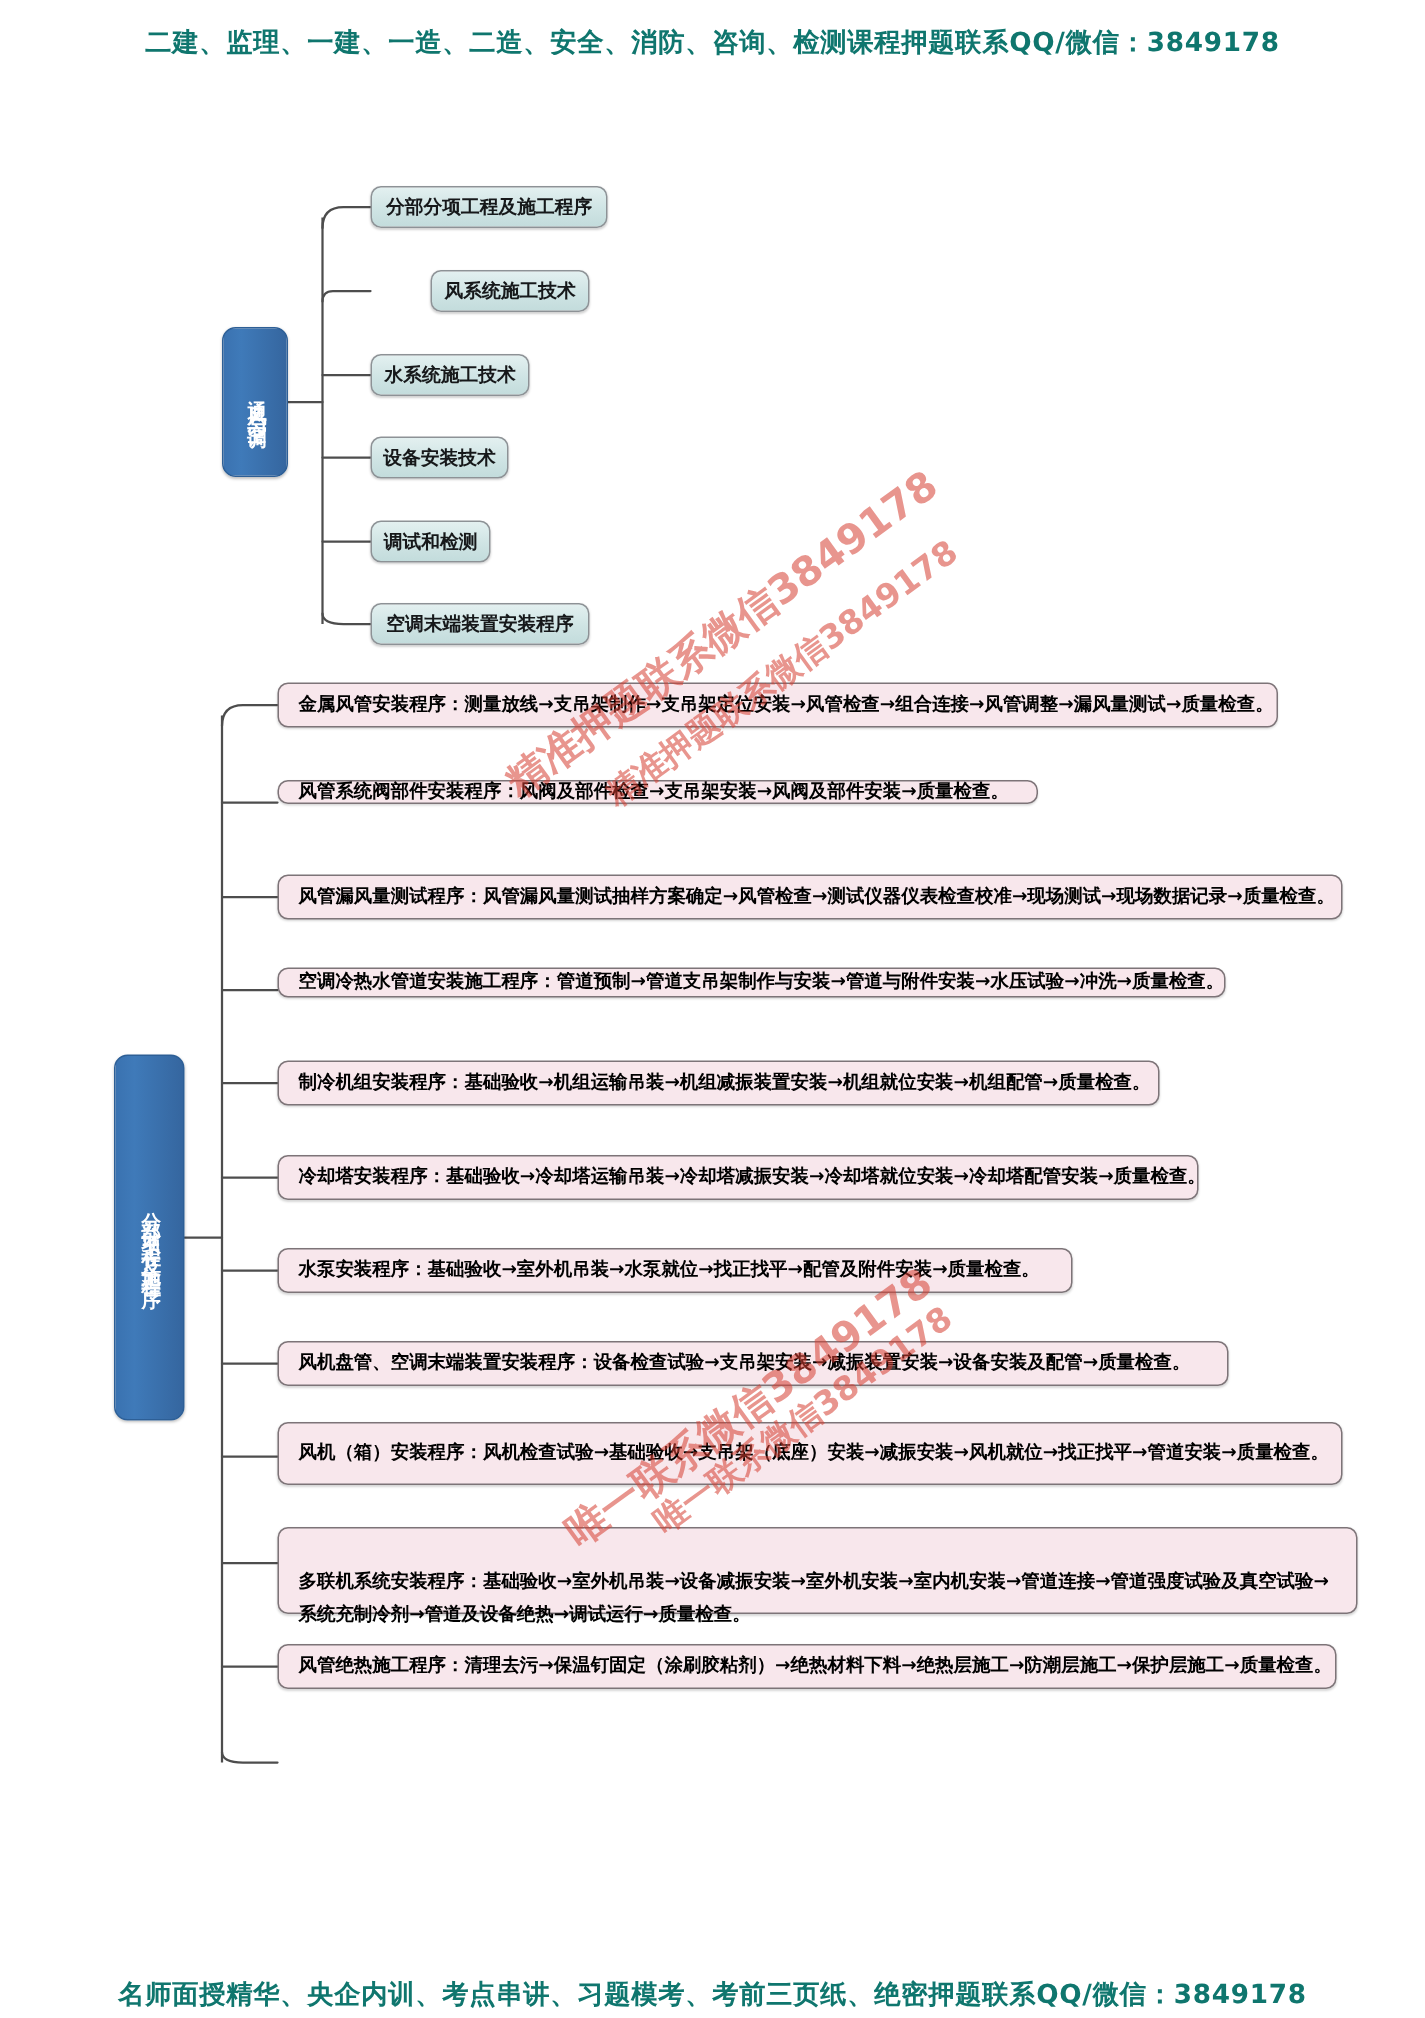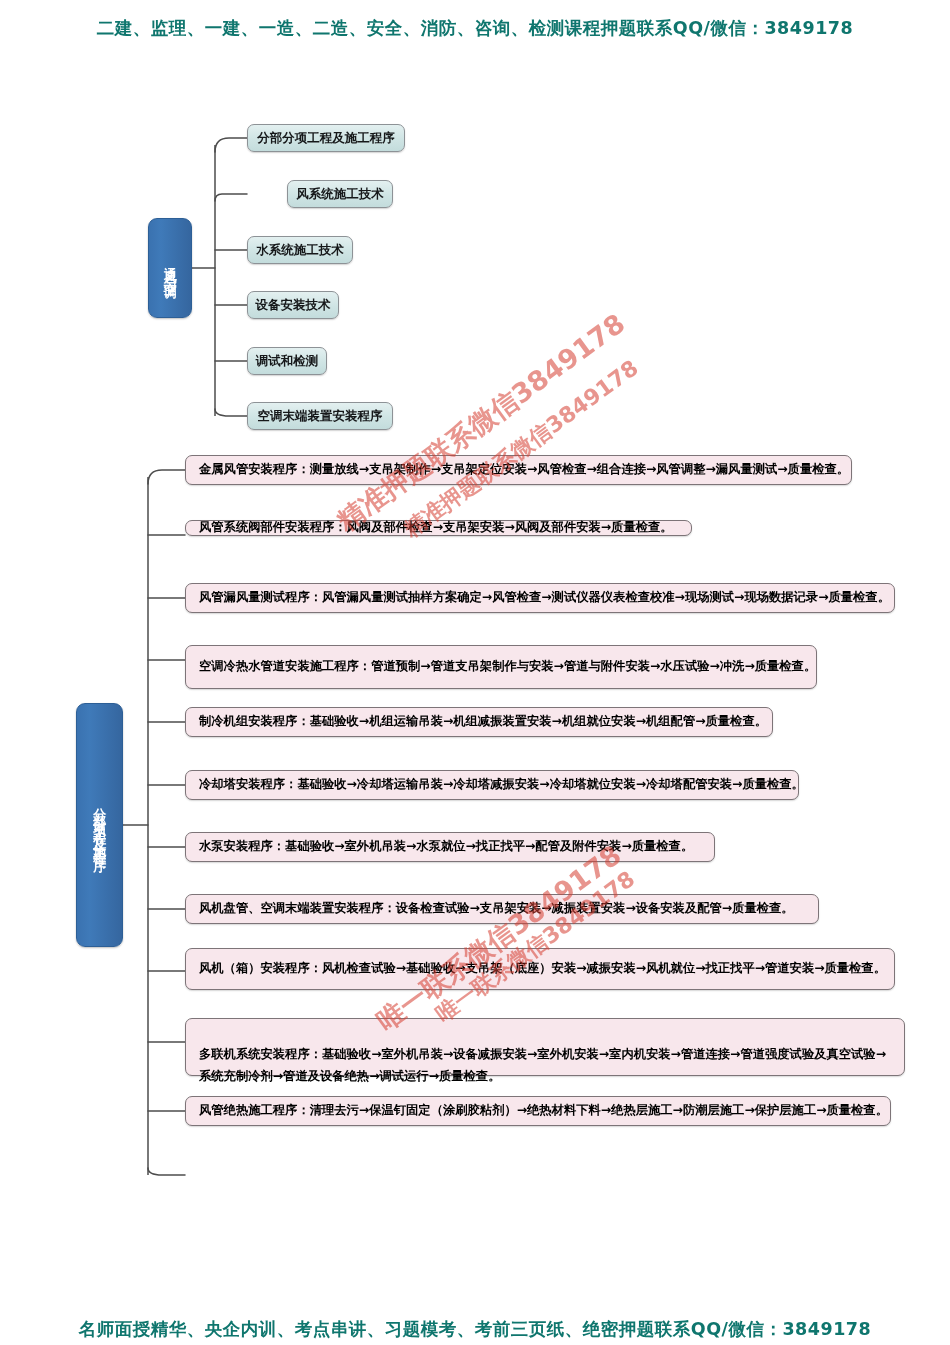--- a/index.html
+++ b/index.html
@@ -181,21 +181,21 @@
   </div>
 
   <div class="node pink-node" style="left:185px; top:520px; width:507px; height:16px;">
     <span class="line">风管系统阀部件安装程序：风阀及部件检查→支吊架安装→风阀及部件安装→质量检查。</span>
   </div>
 
   <div class="node pink-node" style="left:185px; top:583px; width:710px; height:30px;">
     <span class="line">风管漏风量测试程序：风管漏风量测试抽样方案确定→风管检查→测试仪器仪表检查校准→现场测试→现场数据记录→质量检查。</span>
   </div>
 
-  <div class="node pink-node" style="left:185px; top:645px; width:632px; height:44px;text-align:center;">
+  <div class="node pink-node" style="left:185px; top:645px; width:632px; height:20px;text-align:center;">
     <span class="line">空调冷热水管道安装施工程序：管道预制→管道支吊架制作与安装→管道与附件安装→水压试验→冲洗→质量检查。</span>
   </div>
 
   <div class="node pink-node" style="left:185px; top:707px; width:588px; height:30px;">
     <span class="line">制冷机组安装程序：基础验收→机组运输吊装→机组减振装置安装→机组就位安装→机组配管→质量检查。</span>
   </div>
 
   <div class="node pink-node" style="left:185px; top:770px; width:614px; height:30px;">
     <span class="line">冷却塔安装程序：基础验收→冷却塔运输吊装→冷却塔减振安装→冷却塔就位安装→冷却塔配管安装→质量检查。</span>
   </div>

